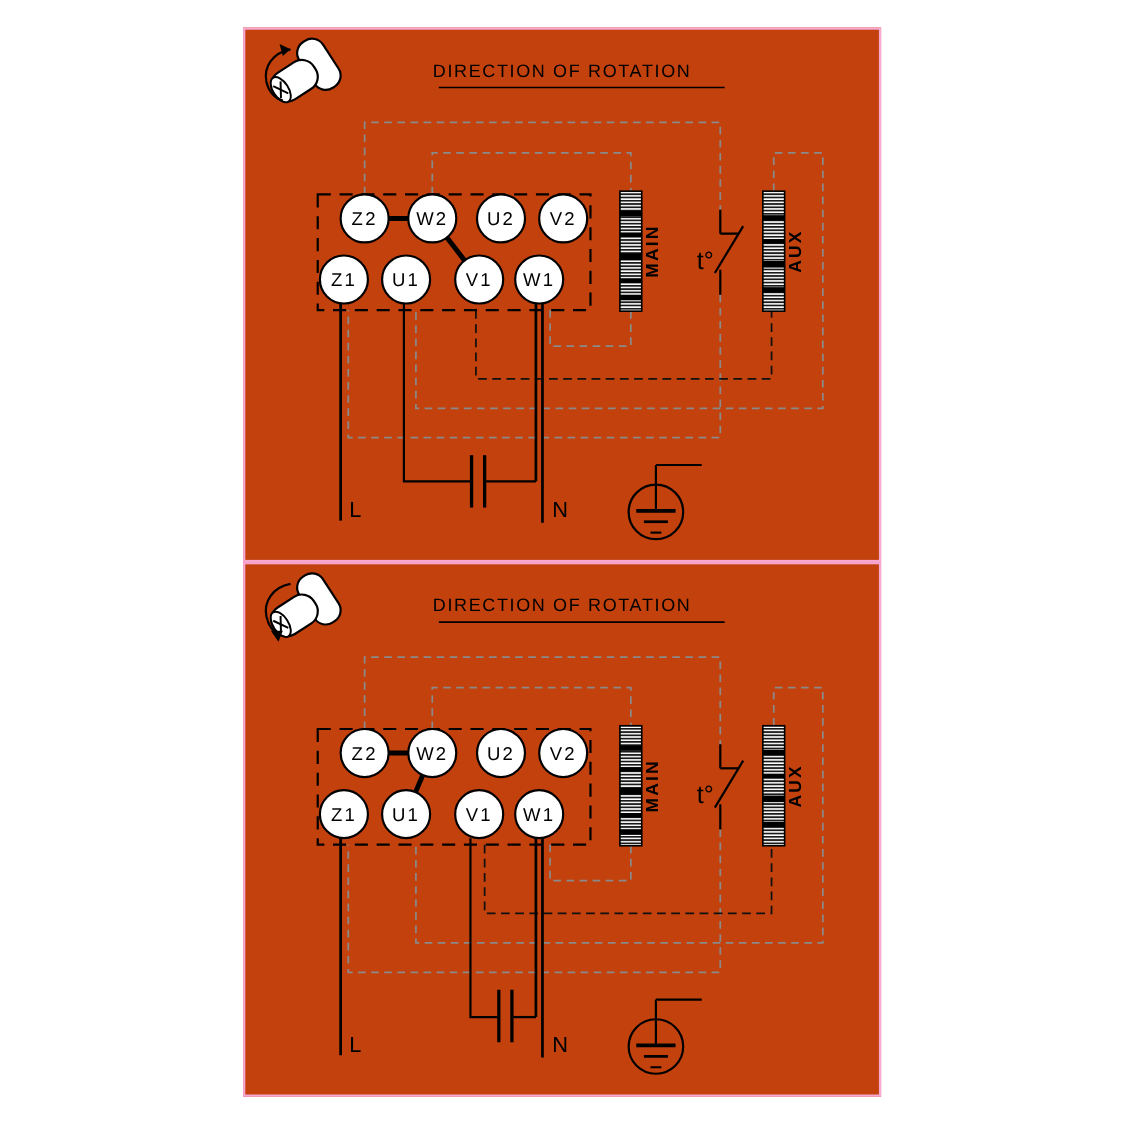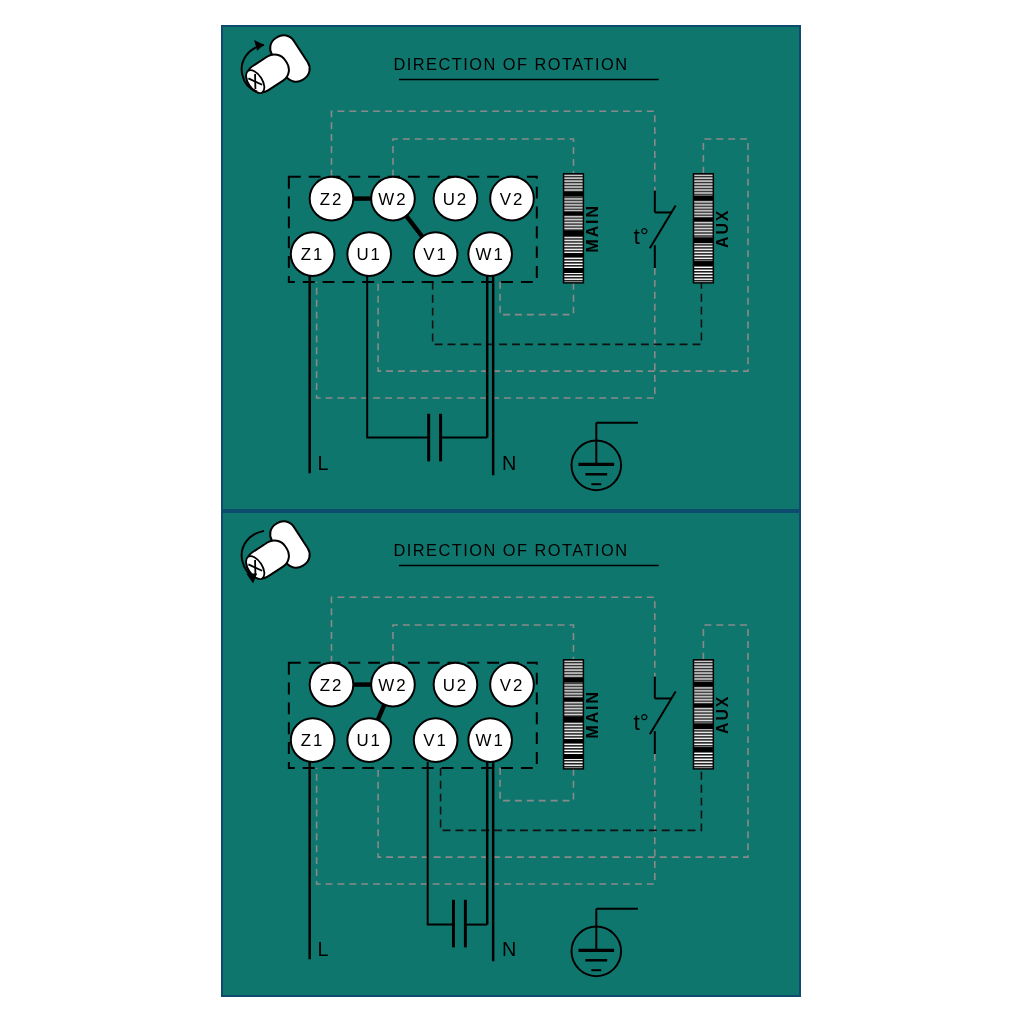--- a/index.html
+++ b/index.html
@@ -1,19 +1,19 @@
 <!DOCTYPE html>
 <html><head>
 <meta charset="utf-8">
 <style>
   html,body{margin:0;padding:0;background:#ffffff;}
   .stage{position:relative;width:1024px;height:1024px;background:#ffffff;overflow:hidden;
          font-family:"Liberation Sans", sans-serif;}
-  .panel{position:absolute;left:221px;width:580px;height:486px;border:2px solid #0c4a6e;
-         box-sizing:border-box;background:#0f766e;}
+  .panel{position:absolute;left:221px;width:580px;height:486px;border:2px solid #f9a8d4;
+         box-sizing:border-box;background:#c2410c;}
   .panel svg{display:block;width:100%;height:100%;}
   text{fill:#000;font-family:"Liberation Sans", sans-serif;}
   .wire{stroke:#000;fill:none;}
   .dash-black{stroke:#111;stroke-width:1.6;stroke-dasharray:8 5;fill:none;}
   .dash-gray{stroke:#8a8a8a;stroke-width:1.6;stroke-dasharray:7 5;fill:none;}
   .tbox{stroke:#000;stroke-width:2;stroke-dasharray:12 8;fill:none;}
   .term{fill:#fff;stroke:#000;stroke-width:2;}
   .tlabel{font-size:17px;letter-spacing:2px;text-anchor:middle;}
   .blink{stroke:#000;stroke-width:4.5;}
   .wlabel{font-size:16px;font-weight:bold;letter-spacing:2px;text-anchor:middle;}

